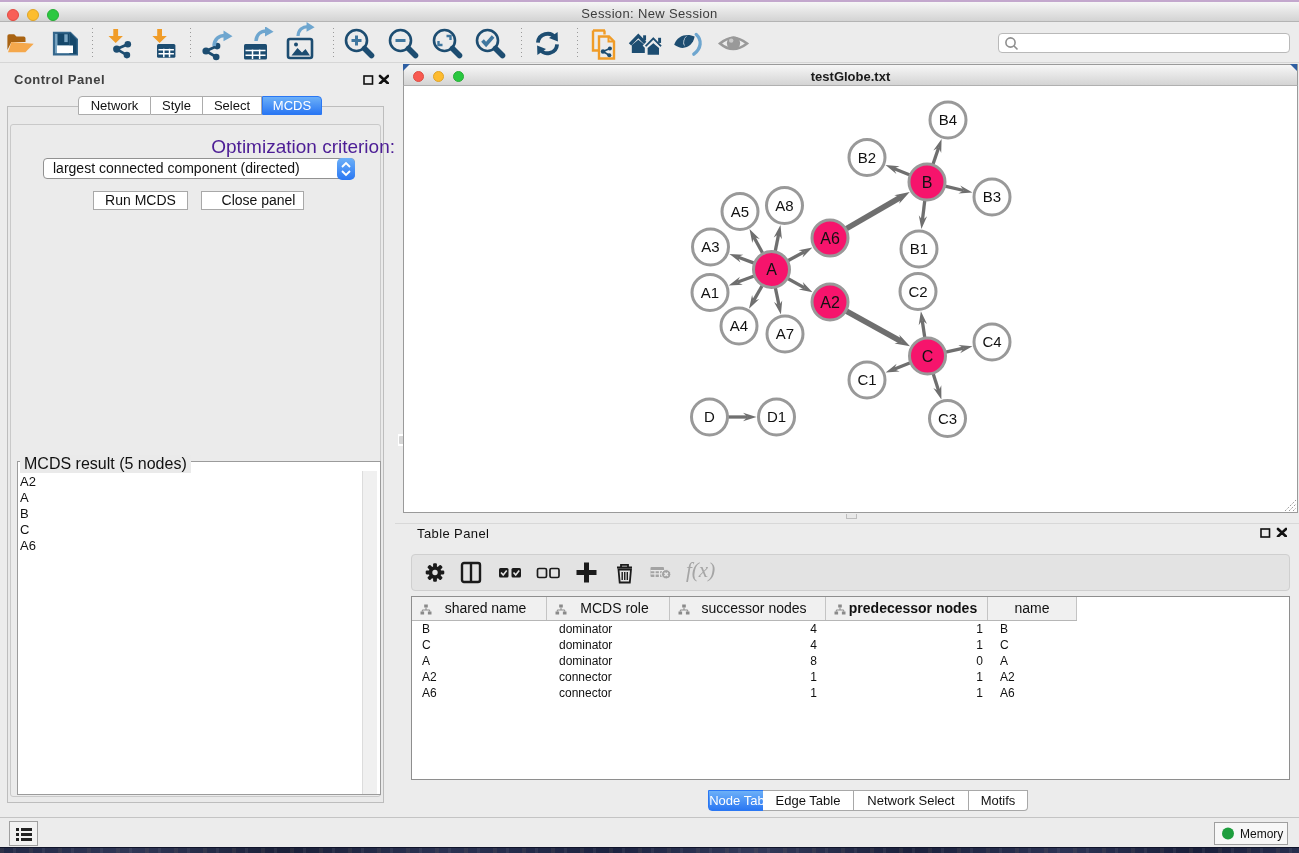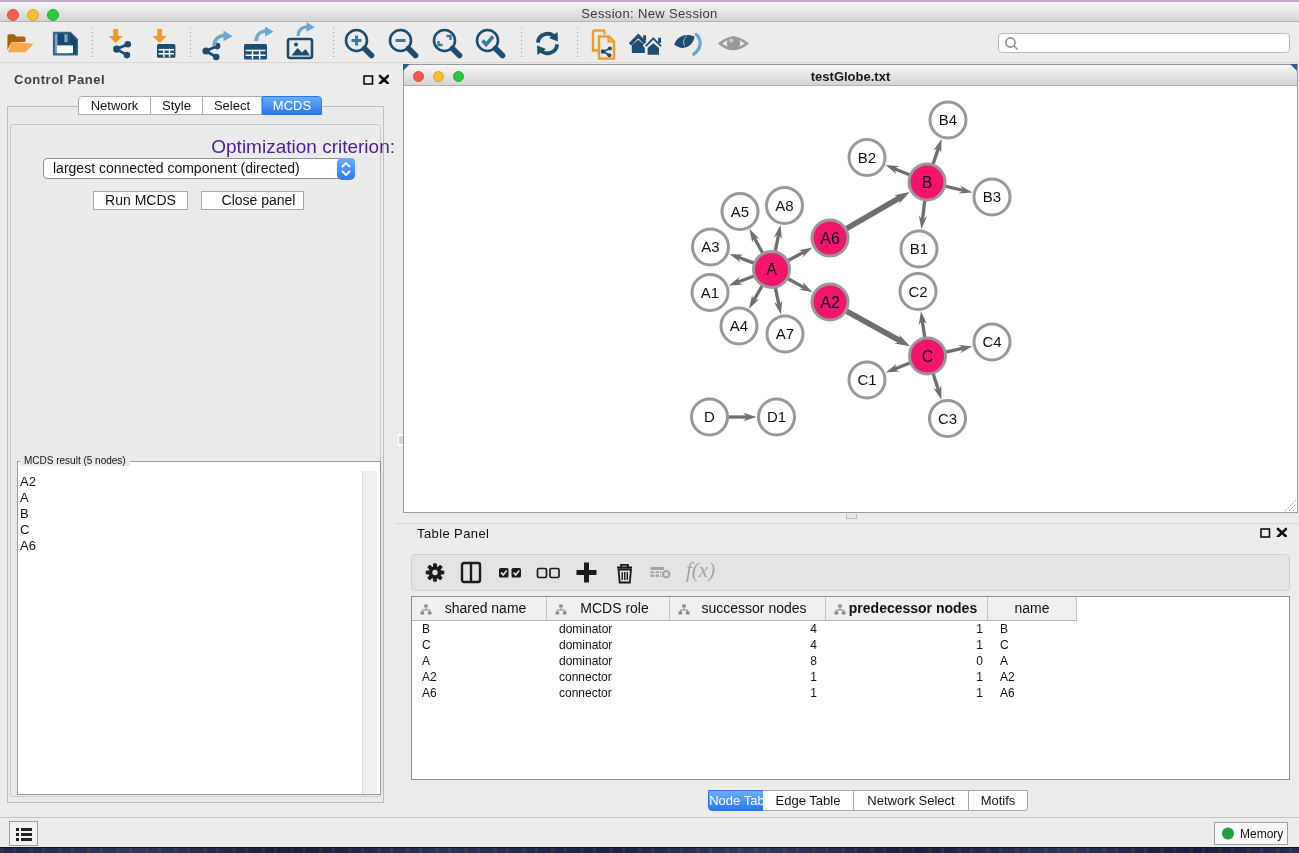--- a/index.html
+++ b/index.html
@@ -21,21 +21,21 @@
   #cp-title { left:14px; top:72px; font-size:13px; letter-spacing:0.5px; color:#404040;font-weight:bold; }
   #cp-box { left:7px; top:106px; width:377px; height:697px; border:1px solid #bdbdbd; background:#eaeaea; }
   #cp-inner { left:10px; top:124px; width:371px; height:673px; border:1px solid #c9c9c9; border-radius:3px; background:#ebebeb; }
   .tab { position:absolute; top:96px; height:19px; border:1px solid #acacac; background:#fff;
     font-size:13px; color:#111; text-align:center; line-height:17px; }
   #opt-label { left:0px; top:136px; width:395px; text-align:right; font-size:19px; color:#4c1d95; }
   #dropdown { left:43px; top:158px; width:312px; height:21px; background:#fff; border:1px solid #919191; border-radius:4px; font-size:14px; color:#111; line-height:19px; padding-left:9px; }
   #stepper { left:337px; top:157.5px; width:18px; height:22px; border-radius:5px; background:linear-gradient(#6cb0f8,#2a77f3); }
   .btn { position:absolute; top:191px; height:19px; background:#fff; border:1px solid #a8a8a8; border-radius:0; font-size:14px; color:#111; text-align:center; line-height:17px; }
   #fieldset { left:17px; top:461px; width:364px; height:334px; border:1px solid #9b9b9b; background:#fff; }
-  #fieldlegend { left:20px; top:455px; background:#eaeaea; padding:0 4px; font-size:10px; color:#111; }
+  #fieldlegend { left:20px; top:455px; background:#eaeaea; padding:0 4px; font-size:16px; color:#111; }
   #mcdslist { left:20px; top:474px; width:343px; font-size:13px; color:#111; line-height:16px; }
   #fsbar { left:362px; top:471px; width:15px; height:323px; background:#f0f0f0; border-left:1px solid #dcdcdc; }
   
   #netwin { left:403px; top:64px; width:895px; height:449px; border:1px solid #9a9a9a; background:#fff; }
   #nettitle { left:403px; top:64px; width:895px; height:22px;
     background:linear-gradient(#f7f7f7,#d4d4d4); border:1px solid #9a9a9a; border-bottom:1px solid #b0b0b0; }
   .tl2 { position:absolute; top:5.5px; width:11px; height:11px; border-radius:50%; }
   #nettext { left:403px; top:69px; width:895px; text-align:center; font-size:13px; font-weight:bold; color:#1a1a1a; }
   
   #tp-title { left:417px; top:526px; font-size:13px; letter-spacing:0.4px; color:#111; }

